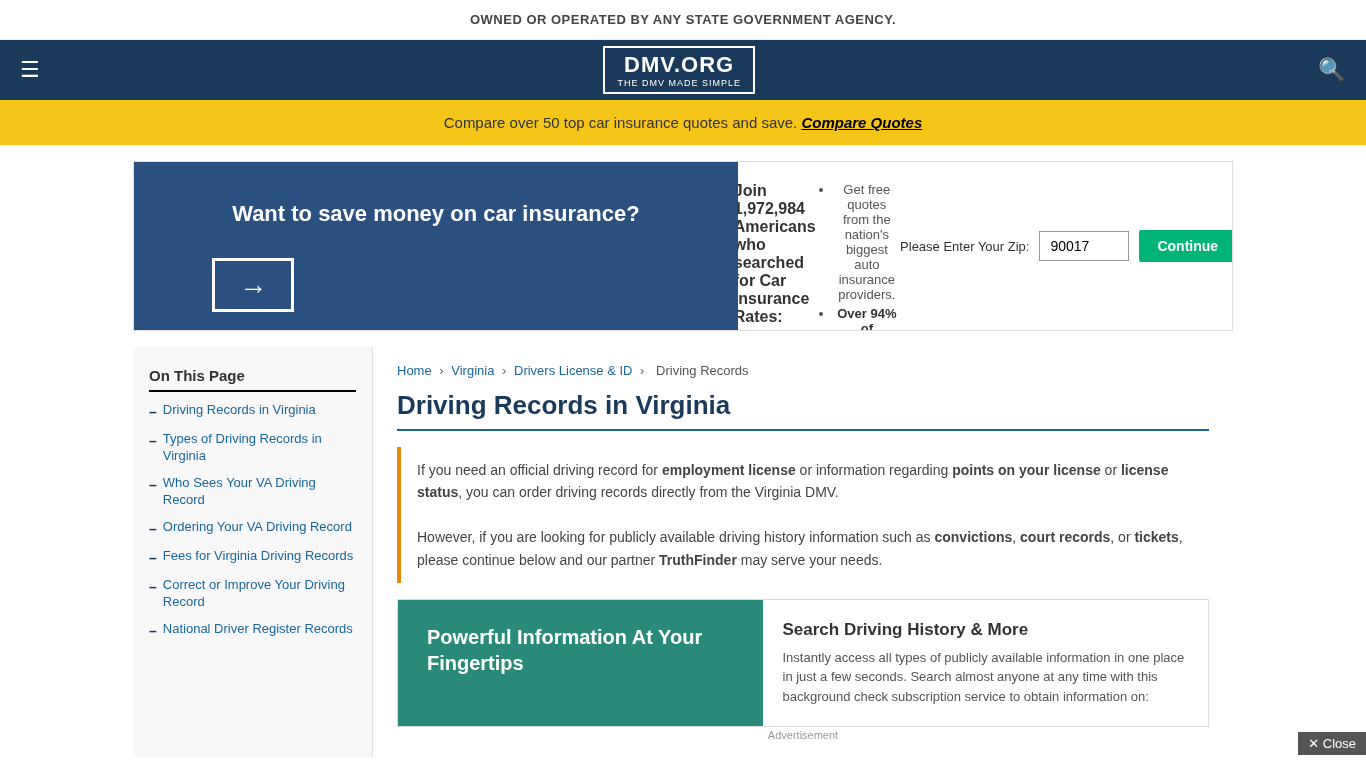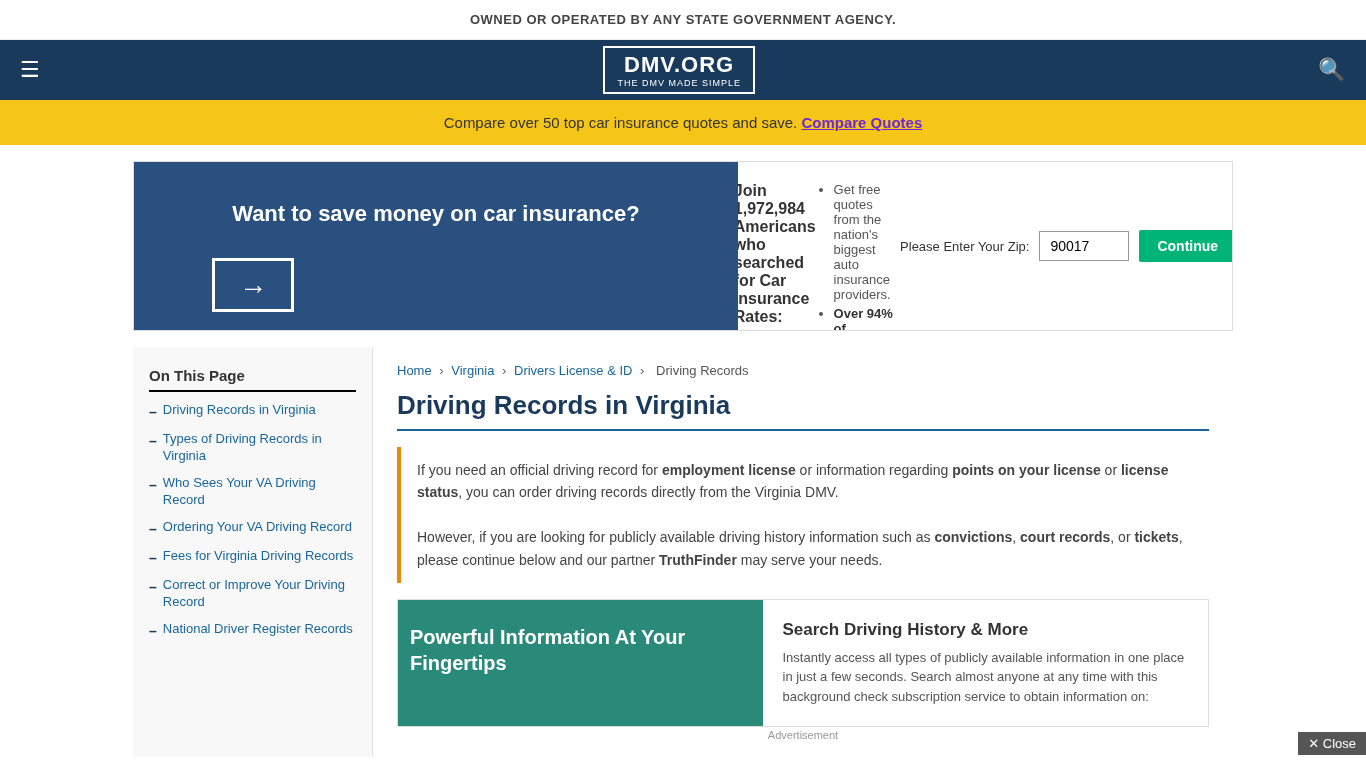--- a/index.html
+++ b/index.html
@@ -60,23 +60,24 @@
 
     
     .promo-bar {
       background: #f5c518;
       text-align: center;
       padding: 14px 20px;
       font-size: 15px;
       color: #333;
     }
     .promo-bar a {
-      color: #6d28d9;
+      color: #000000;
       font-weight: bold;
       text-decoration: underline;
+      font-style: italic;
     }
 
     
     .insurance-widget {
       margin: 16px auto;
       max-width: 1100px;
       border: 1px solid #ddd;
       display: flex;
       height: 170px;
       overflow: hidden;
@@ -118,20 +119,21 @@
     }
     .insurance-widget-right h3 {
       font-size: 16px;
       color: #333;
       margin-bottom: 10px;
     }
     .insurance-widget-right ul {
       list-style: disc;
       margin-left: 18px;
       margin-bottom: 14px;
+      text-align: center;
     }
     .insurance-widget-right ul li {
       font-size: 13px;
       color: #555;
       margin-bottom: 4px;
     }
     .insurance-widget-right ul li strong { color: #333; }
     .zip-row {
       display: flex;
       align-items: center;
@@ -246,21 +248,21 @@
     
     .info-card {
       display: flex;
       border: 1px solid #ddd;
       margin-top: 10px;
       overflow: hidden;
     }
     .info-card-left {
       background: #2a8a7a;
       width: 45%;
-      padding: 24px 12px;
+      padding: 24px 29px;
       color: #fff;
     }
     .info-card-left h3 {
       font-size: 20px;
       font-weight: bold;
       line-height: 1.3;
     }
     .info-card-right {
       width: 55%;
       padding: 20px;

